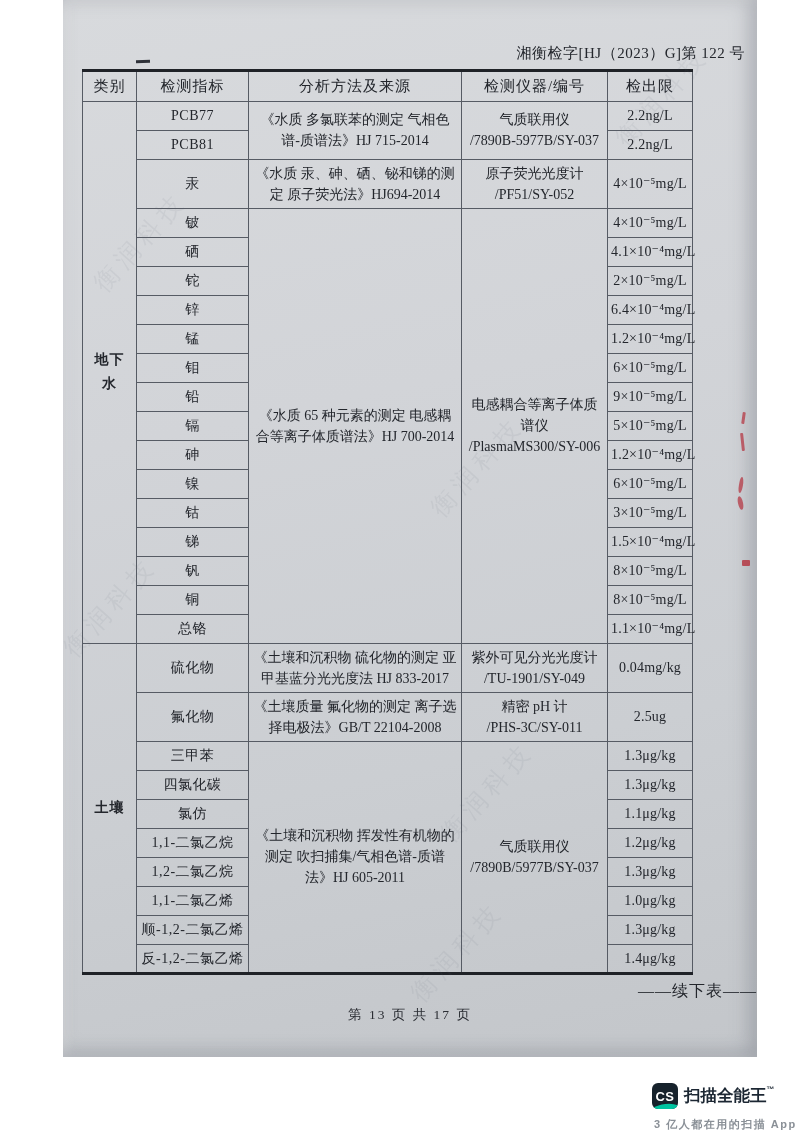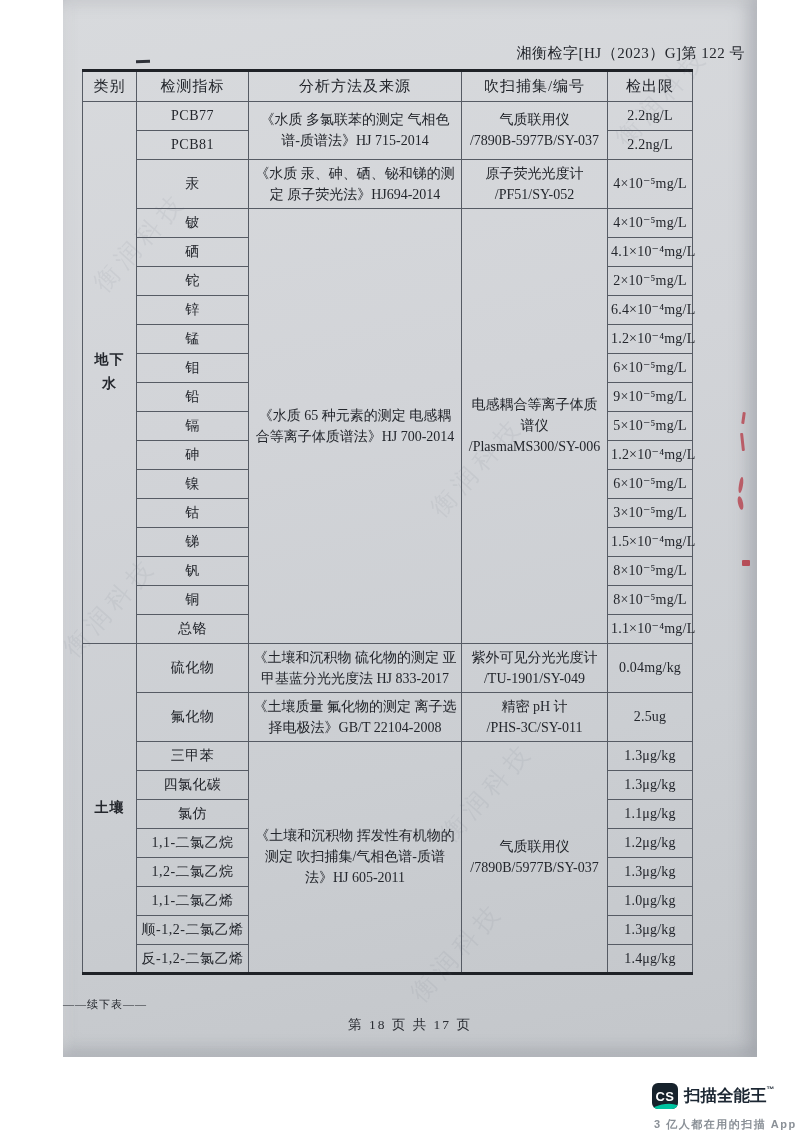--- a/index.html
+++ b/index.html
@@ -32,21 +32,21 @@
   table.lab th { font-size:15px; font-weight:normal; height:30px; letter-spacing:1px;font-family:Liberation Serif, serif; }
   table.lab tr { height:29px; }
   td.cat { font-size:15px; letter-spacing:1px; }
   td.cat .vwrap { display:inline-block; max-width:34px; line-height:1.7;font-weight:bold; }
   td.ind { font-size:14.5px; letter-spacing:.5px; }
   td.method { font-size:14px; }
   td.instr { font-size:14px; overflow-wrap:anywhere; white-space:pre-line; }
   td.limit { font-size:14px; letter-spacing:.2px; }
 
   
-  .footer-continue { text-align:left; margin-top:22px; font-size:11px; color:#23262c; letter-spacing:1px; }
+  .footer-continue { text-align:right; margin-top:6px; font-size:16px; color:#23262c; letter-spacing:1px; }
   .footer-page { text-align:center; margin-top:4px; font-size:13.5px; color:#2a2d33; letter-spacing:2px; }
 
   
   .wm {
     position:absolute; font-size:25px; letter-spacing:6px; color:#5c6574;
     opacity:.08; transform:rotate(-48deg); white-space:nowrap; pointer-events:none;
   }
 
   
   .stray-dash { position:absolute; left:73px; top:60px; width:14px; height:3px; background:#2e3138; transform:rotate(-2deg); }
@@ -86,21 +86,21 @@
           <col style="width:112px">
           <col style="width:213px">
           <col style="width:146px">
           <col style="width:85px">
       </colgroup>
       <thead>
         <tr>
             <th>类别</th>
             <th>检测指标</th>
             <th>分析方法及来源</th>
-            <th>吹扫捕集/编号</th>
+            <th>检测仪器/编号</th>
             <th>检出限</th>
           </tr>
       </thead>
       <tbody>
           <tr>
             <td class="cat" rowspan="18"><span class="vwrap">地下水</span></td>
             <td class="ind">PCB77</td>
             <td class="method" rowspan="2">《水质 多氯联苯的测定 气相色谱-质谱法》HJ 715-2014</td>
             <td class="instr" rowspan="2">气质联用仪
 /7890B-5977B/SY-037</td>
@@ -227,21 +227,21 @@
             <td class="limit">1.3μg/kg</td>
           </tr>
           <tr>
             <td class="ind">反-1,2-二氯乙烯</td>
             <td class="limit">1.4μg/kg</td>
           </tr>
         </tbody>
     </table>
 
     <div class="footer-continue">——续下表——</div>
-    <div class="footer-page">第 18 页 共 17 页</div>
+    <div class="footer-page">第 13 页 共 17 页</div>
 
     <div class="stray-dash"></div>
   </div>
 
   <div class="wm" style="left:78px;  top:225px;">衡润科技</div>
   <div class="wm" style="left:48px;  top:590px;">衡润科技</div>
   <div class="wm" style="left:415px; top:450px;">衡润科技</div>
   <div class="wm" style="left:425px; top:775px;">衡润科技</div>
   <div class="wm" style="left:395px; top:935px;">衡润科技</div>
   <div class="wm" style="left:600px; top:80px;">衡润科技</div>

